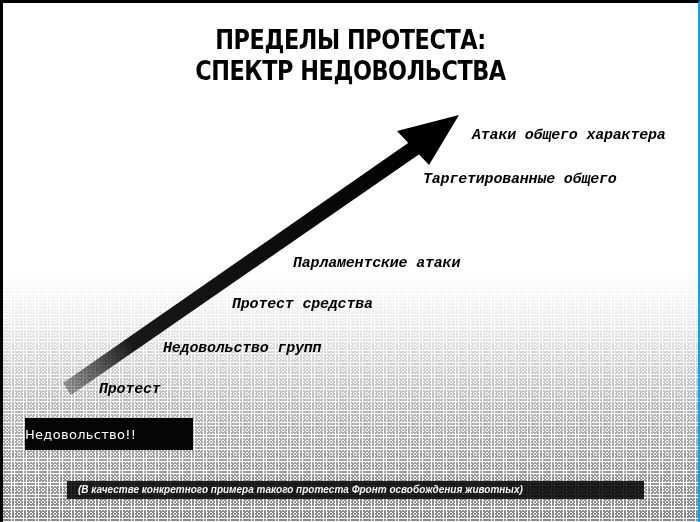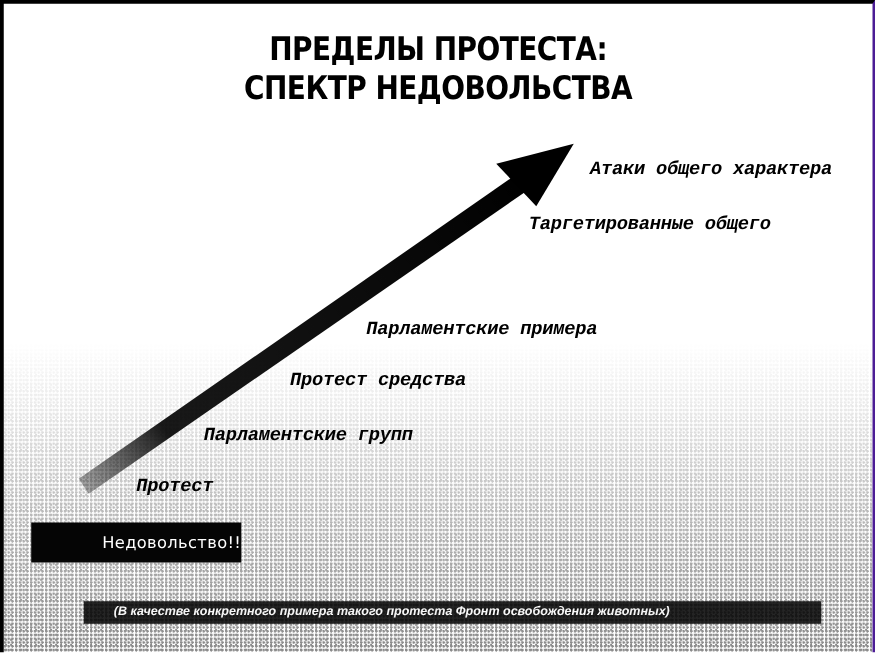--- a/index.html
+++ b/index.html
@@ -1,20 +1,20 @@
 <!DOCTYPE html>
 <html><head>
   <meta charset="utf-8">
   <style>
     html, body { margin: 0; padding: 0; }
     body { width: 700px; height: 522px; overflow: hidden; background: #fff; }
     .canvas {
       position: relative; width: 700px; height: 522px; overflow: hidden;
       background: #ffffff;
-      border-top: 3px solid #000; border-left: 3px solid #000; border-right: 2px solid #4c1d95;
+      border-top: 3px solid #000; border-left: 3px solid #000; border-right: 2px solid #0ea5e9;
       box-sizing: border-box;
     }
     
     .grain {
       position: absolute; left: 0; right: 0; top: 270px; bottom: 0;
       background:
         radial-gradient(circle at 1px 1px, #000 0.9px, transparent 1.2px) 0 0 / 3px 3px,
         radial-gradient(circle at 1px 1px, #000 0.8px, transparent 1.1px) 1px 2px / 4px 4px;
       -webkit-mask-image: linear-gradient(to bottom, rgba(0,0,0,0) 0%, rgba(0,0,0,0.15) 20%, rgba(0,0,0,0.5) 55%, rgba(0,0,0,0.85) 100%);
       mask-image: linear-gradient(to bottom, rgba(0,0,0,0) 0%, rgba(0,0,0,0.15) 20%, rgba(0,0,0,0.5) 55%, rgba(0,0,0,0.85) 100%);
@@ -31,27 +31,27 @@
     .arrow { position: absolute; left: 0; top: 0; }
     .step {
       position: absolute; white-space: nowrap;
       font-family: Liberation Mono, monospace; font-weight: bold; font-style: italic;
       font-size: 15px; color: #000; letter-spacing: -0.2px;
     }
     .start-box {
       position: absolute; left: 22px; top: 415px; width: 168px; height: 32px;
       background: #050505; color: #fff;
       font-family: "DejaVu Sans", sans-serif; font-size: 13px;
-      display: flex; align-items: center; justify-content: flex-end; letter-spacing: 0.3px;
+      display: flex; align-items: center; justify-content: flex-start; letter-spacing: 0.3px;
     }
     .caption {
       position: absolute; left: 64px; top: 478px; width: 566px; height: 18px;
       background: #000; color: #fff; opacity: 0.85;
       font-family: "Liberation Sans", sans-serif; font-weight: bold; font-style: italic;
-      font-size: 10px; line-height: 18px; padding-left: 24px; white-space: nowrap; overflow: hidden;
+      font-size: 10px; line-height: 18px; padding-left: 11px; white-space: nowrap; overflow: hidden;
     }
   </style>
 </head>
 <body>
 
 <div class="canvas">
   <div class="grain"></div>
 
   <div class="title">
     <div>ПРЕДЕЛЫ ПРОТЕСТА:</div>
@@ -63,24 +63,24 @@
       <linearGradient id="shaftFade" x1="65" y1="385" x2="420" y2="140" gradientUnits="userSpaceOnUse">
         <stop offset="0" stop-color="#000" stop-opacity="0.35"></stop>
         <stop offset="0.18" stop-color="#000" stop-opacity="0.9"></stop>
         <stop offset="1" stop-color="#000" stop-opacity="1"></stop>
       </linearGradient>
     </defs>
     <polygon points="60,380 68,392 418,150 408,138" fill="url(#shaftFade)"></polygon>
     <polygon points="456,112 394,128 426,162" fill="#000"></polygon>
   </svg>
 
-  <div class="step" style="left:106px;top:378px;text-align:center;">Протест</div>
-  <div class="step" style="left:160px;top:337px;">Парламентские групп</div>
+  <div class="step" style="left:96px;top:378px;text-align:center;">Протест</div>
+  <div class="step" style="left:160px;top:337px;">Недовольство групп</div>
   <div class="step" style="left:229px;top:293px;">Протест средства</div>
-  <div class="step" style="left:290px;top:252px;">Парламентские примера</div>
+  <div class="step" style="left:290px;top:252px;">Парламентские атаки</div>
   <div class="step" style="left:420px;top:168px;">Таргетированные общего</div>
   <div class="step" style="left:469px;top:124px;">Атаки общего характера</div>
 
   <div class="start-box">
     <span>Недовольство!!</span>
   </div>
 
   <div class="caption">(В качестве конкретного примера такого протеста Фронт освобождения животных)</div>
 </div>
 

